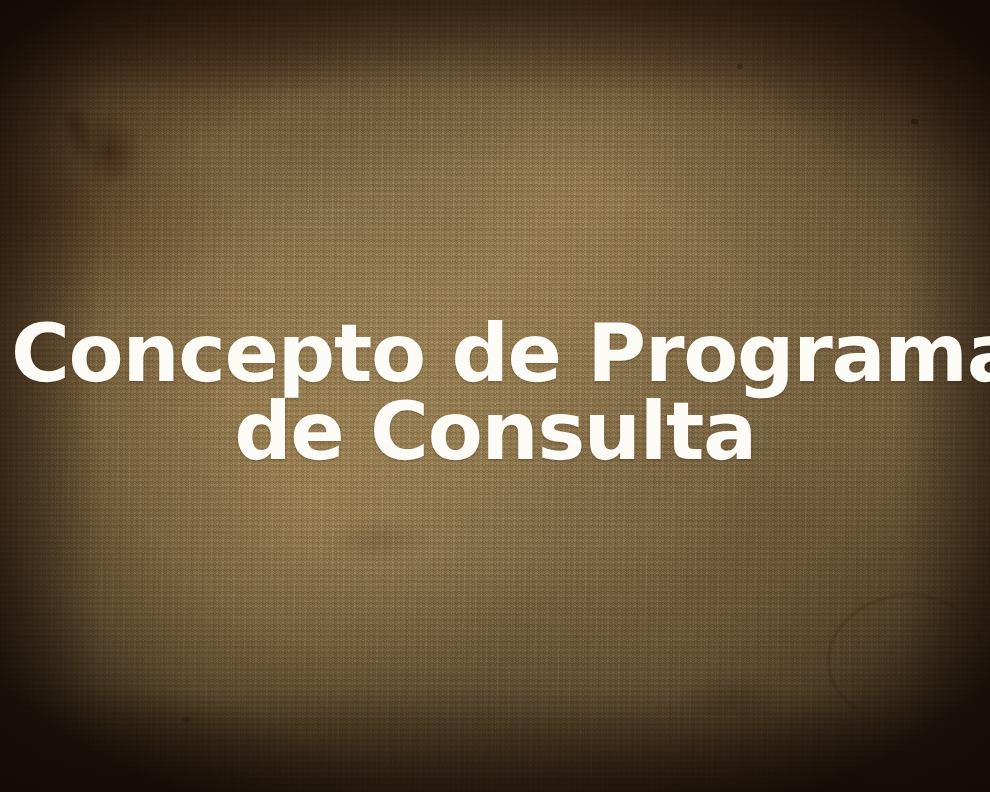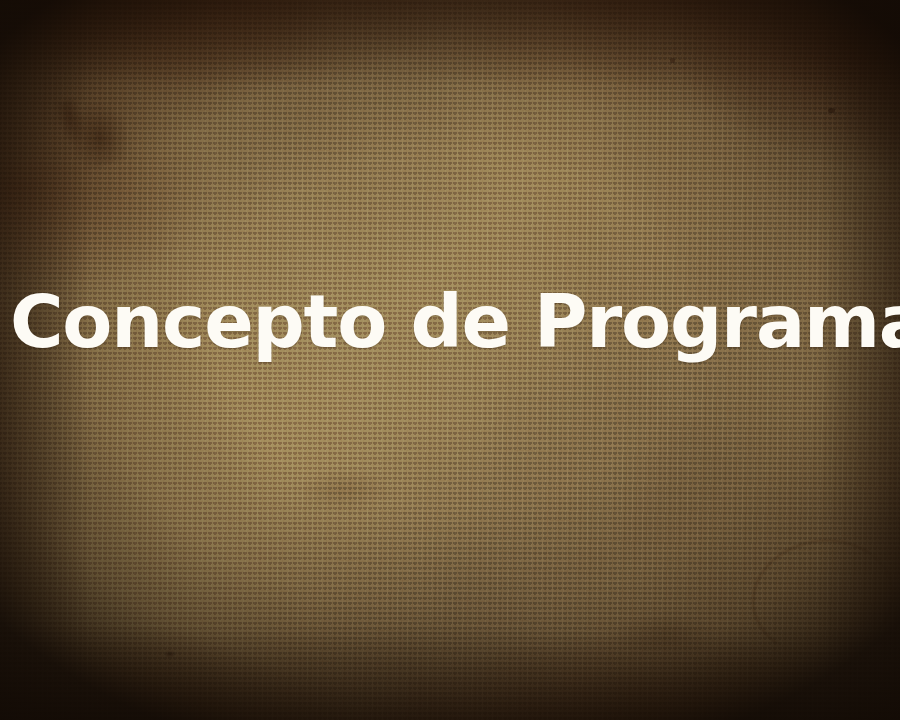--- a/index.html
+++ b/index.html
@@ -226,15 +226,16 @@
   <div class="stain stain-smudge-b"></div>
   <div class="stain stain-speck-a"></div>
   <div class="stain stain-speck-b"></div>
   <div class="stain stain-speck-c"></div>
 
   <div class="tex-noise"></div>
   <div class="tex-vignette"></div>
 
   <div class="title-block">
     <span class="title-line line-1">Concepto de Programas</span>
+    <span class="title-line line-2">de Consulta</span>
   </div>
 
 </div>
 
 </body></html>

